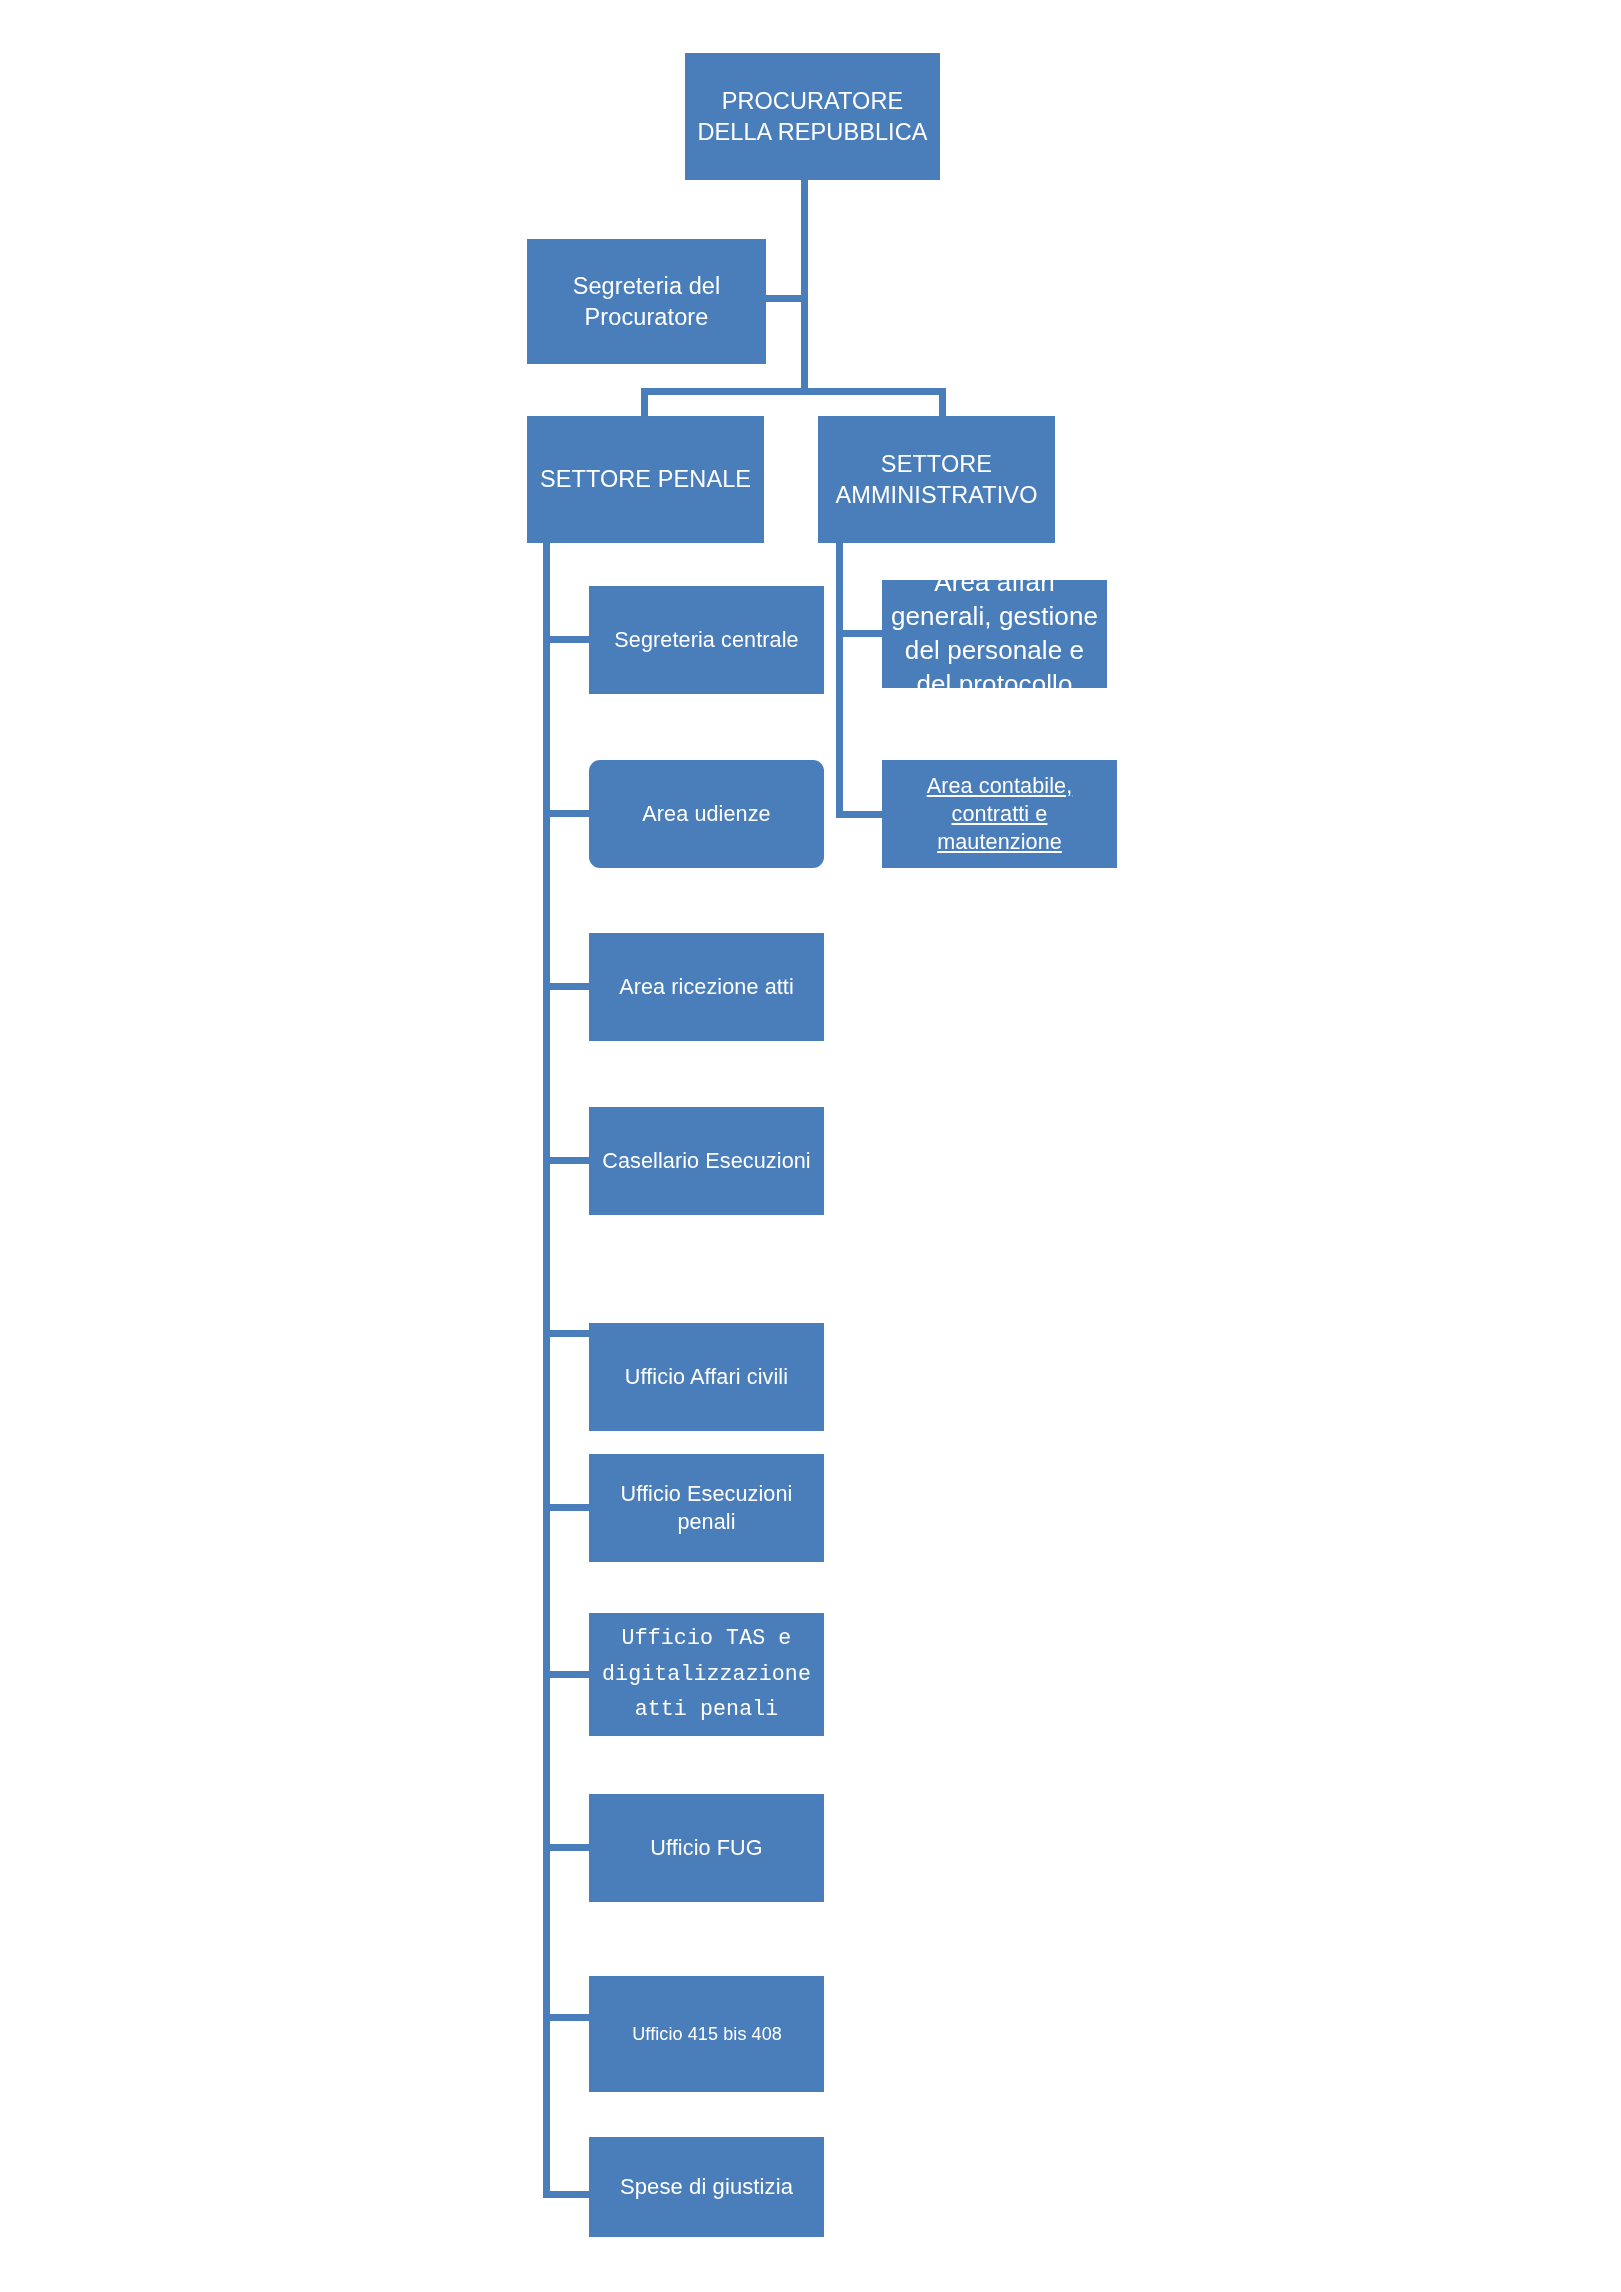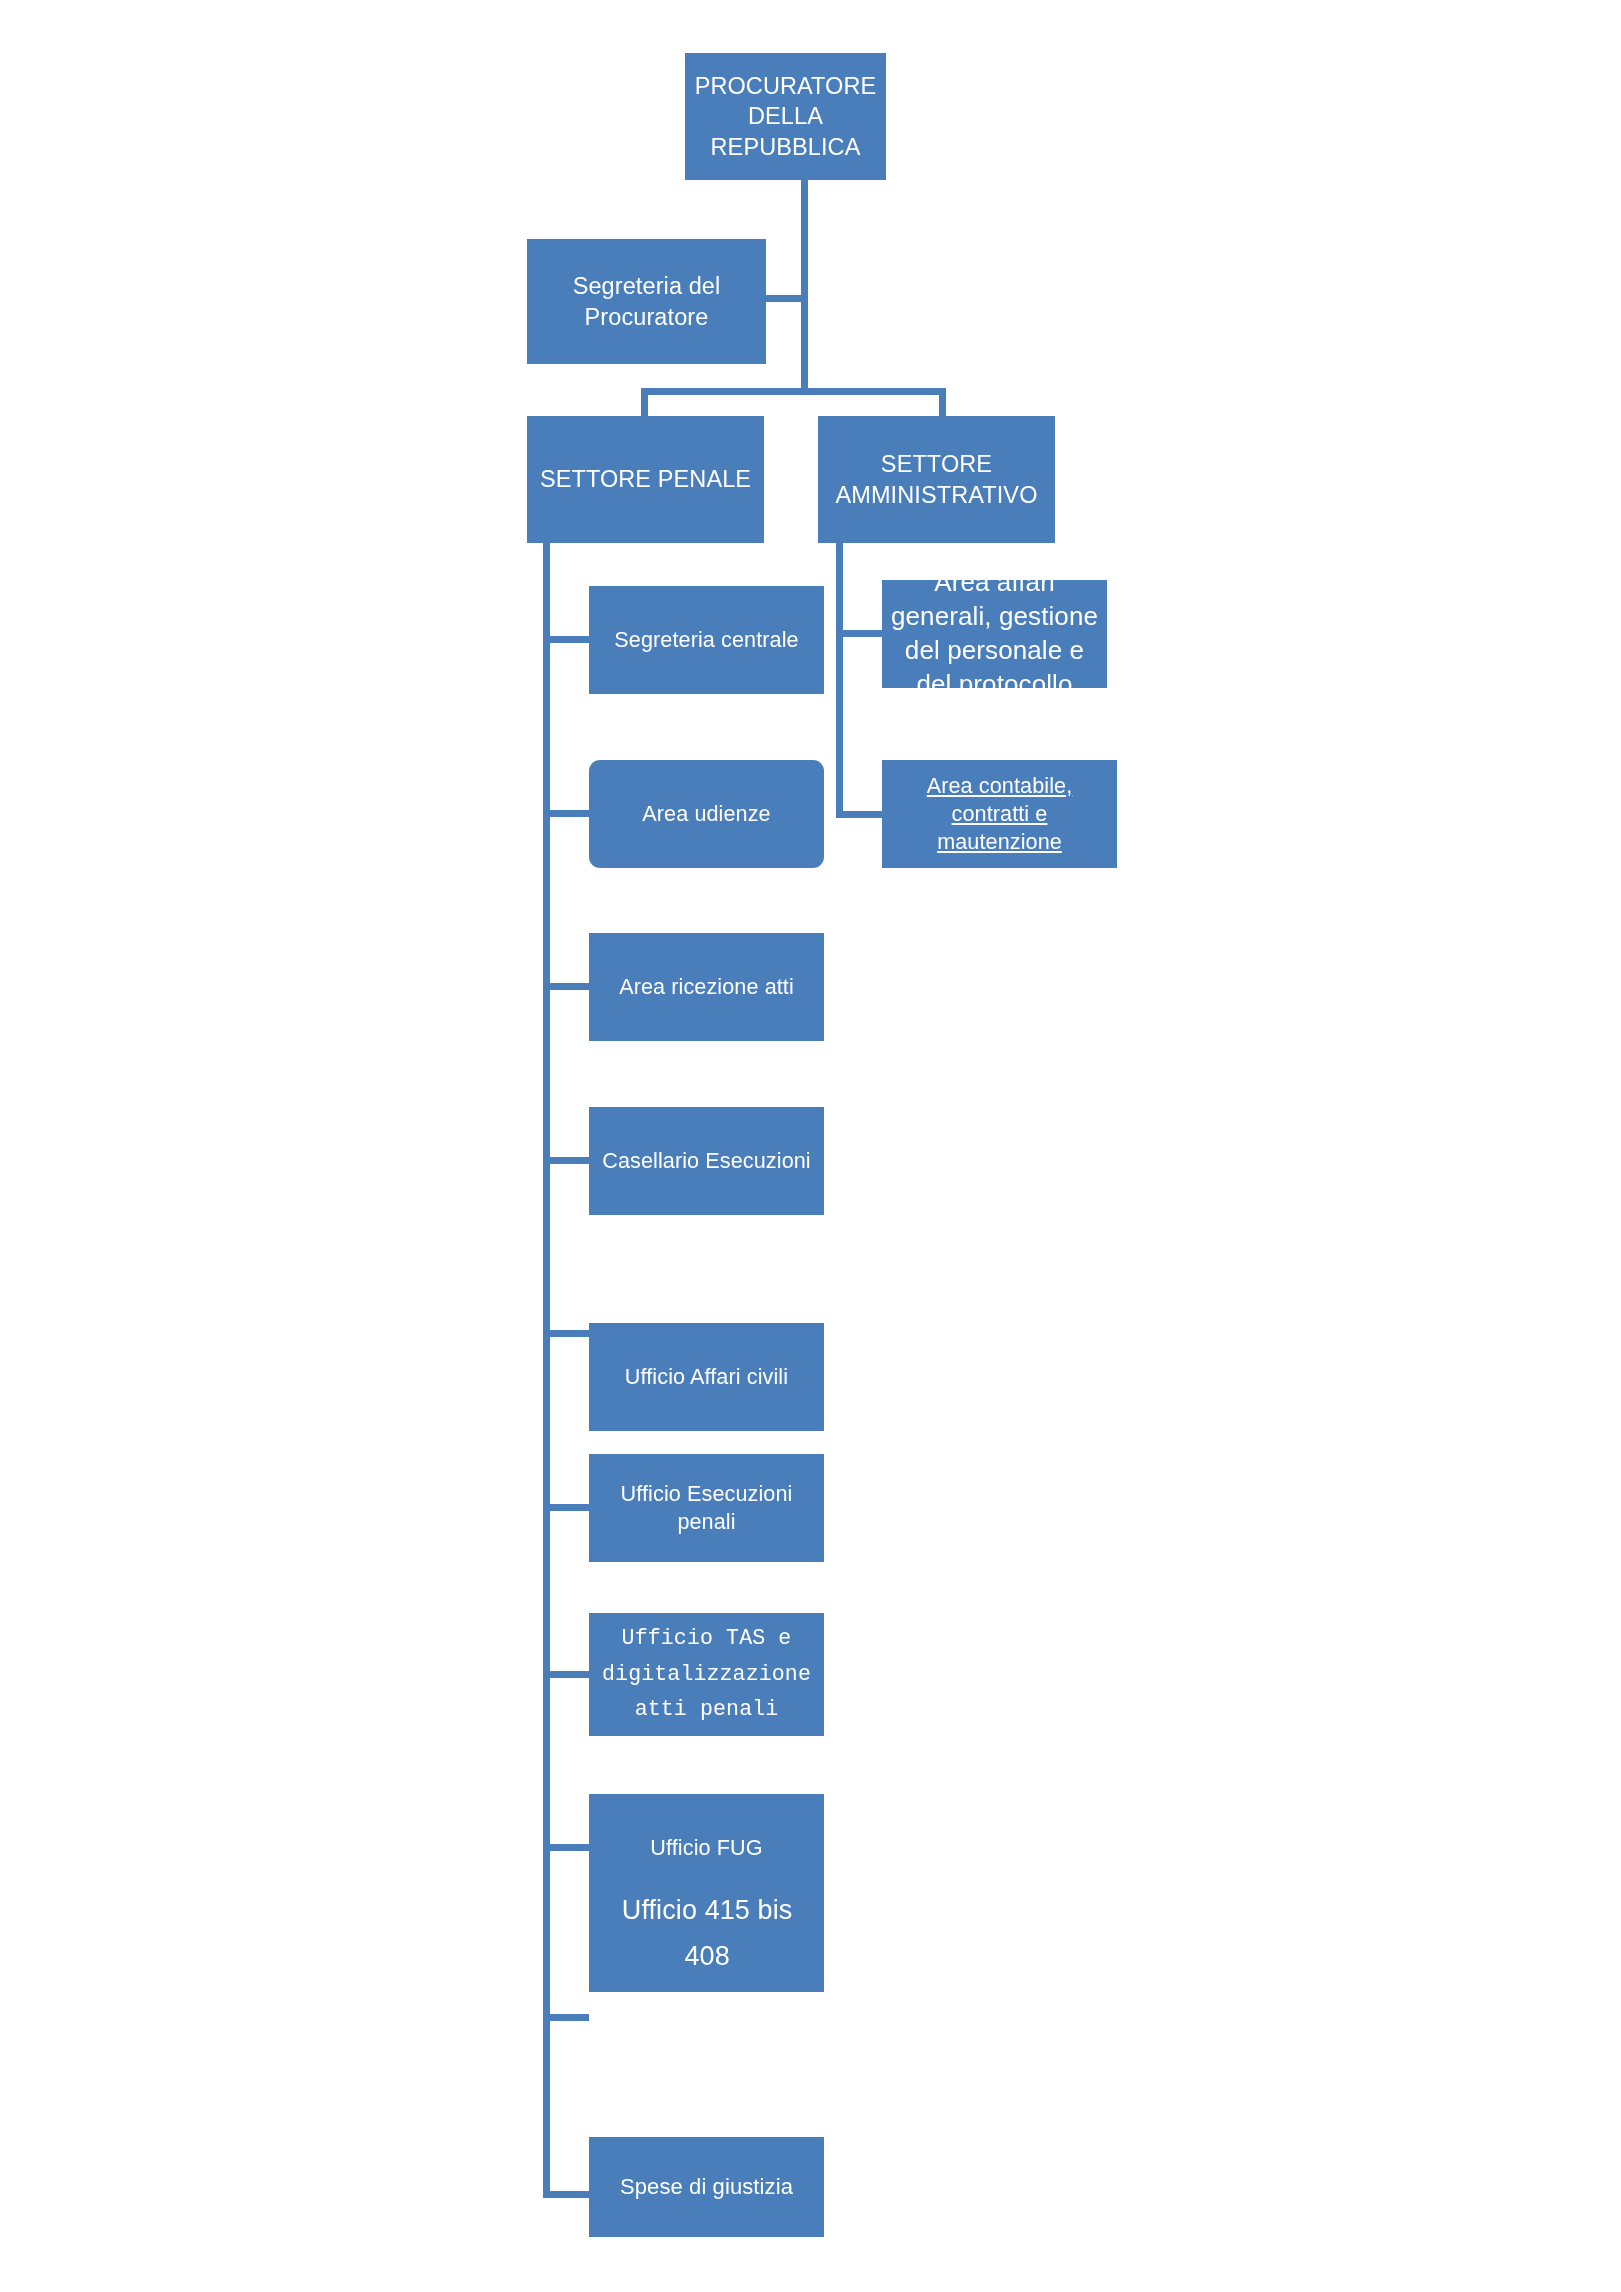--- a/index.html
+++ b/index.html
@@ -35,34 +35,34 @@
   .node-label {
     display: block;
     width: 100%;
     white-space: pre-line;
   }
   .conn {
     position: absolute;
     background: #4a7ebb;
   }
   
-  #n-root      { left: 685px;  top: 53px;   width: 201px; height: 127px; font-size: 23.5px; }
+  #n-root      { left: 685px;  top: 53px;   width: 255px; height: 127px; font-size: 23.5px; }
   #n-seg-proc  { left: 527px;  top: 239px;  width: 239px; height: 125px; font-size: 23.5px; }
   #n-penale    { left: 527px;  top: 416px;  width: 237px; height: 127px; font-size: 23.5px; }
   #n-ammin     { left: 818px;  top: 416px;  width: 237px; height: 127px; font-size: 23.5px; }
 
   #n-l1  { left: 589px; top: 586px;  width: 235px; height: 108px; font-size: 21.6px; }
   #n-l2  { left: 589px; top: 760px;  width: 235px; height: 108px; font-size: 21.6px; border-radius: 11px; }
   #n-l3  { left: 589px; top: 933px;  width: 235px; height: 108px; font-size: 21.6px; }
   #n-l4  { left: 589px; top: 1107px; width: 235px; height: 108px; font-size: 21.6px; }
   #n-l5  { left: 589px; top: 1280px; width: 235px; height: 108px; font-size: 21.6px; margin-top: 43px; }
   #n-l6  { left: 589px; top: 1454px; width: 235px; height: 108px; font-size: 21.6px; }
   #n-l7  { left: 589px; top: 1613px; width: 235px; height: 123px; font-size: 21.6px; line-height: 1.65; font-family: Liberation Mono, monospace; }
   #n-l8  { left: 589px; top: 1794px; width: 235px; height: 108px; font-size: 21.6px; }
-  #n-l9  { left: 589px; top: 1876px; width: 235px; height: 116px; font-size: 27px; line-height: 1.70; padding-left: 9px; }
+  #n-l9  { left: 589px; top: 1976px; width: 235px; height: 116px; font-size: 18px; line-height: 1.70; padding-left: 9px; }
   #n-l10 { left: 589px; top: 2137px; width: 235px; height: 100px; font-size: 22px; line-height: 1.70; }
 
   #n-r1  { left: 882px; top: 580px;  width: 225px; height: 108px; font-size: 26px; }
   #n-r2  { left: 882px; top: 760px;  width: 235px; height: 108px; font-size: 21.6px; text-decoration: underline; }
 
   
   
   #c-root-v     { left: 801px;  top: 180px; width: 6.9px;  height: 215px; }
   
   #c-segproc-h  { left: 766px;  top: 295px; width: 37px; height: 6.9px; }

